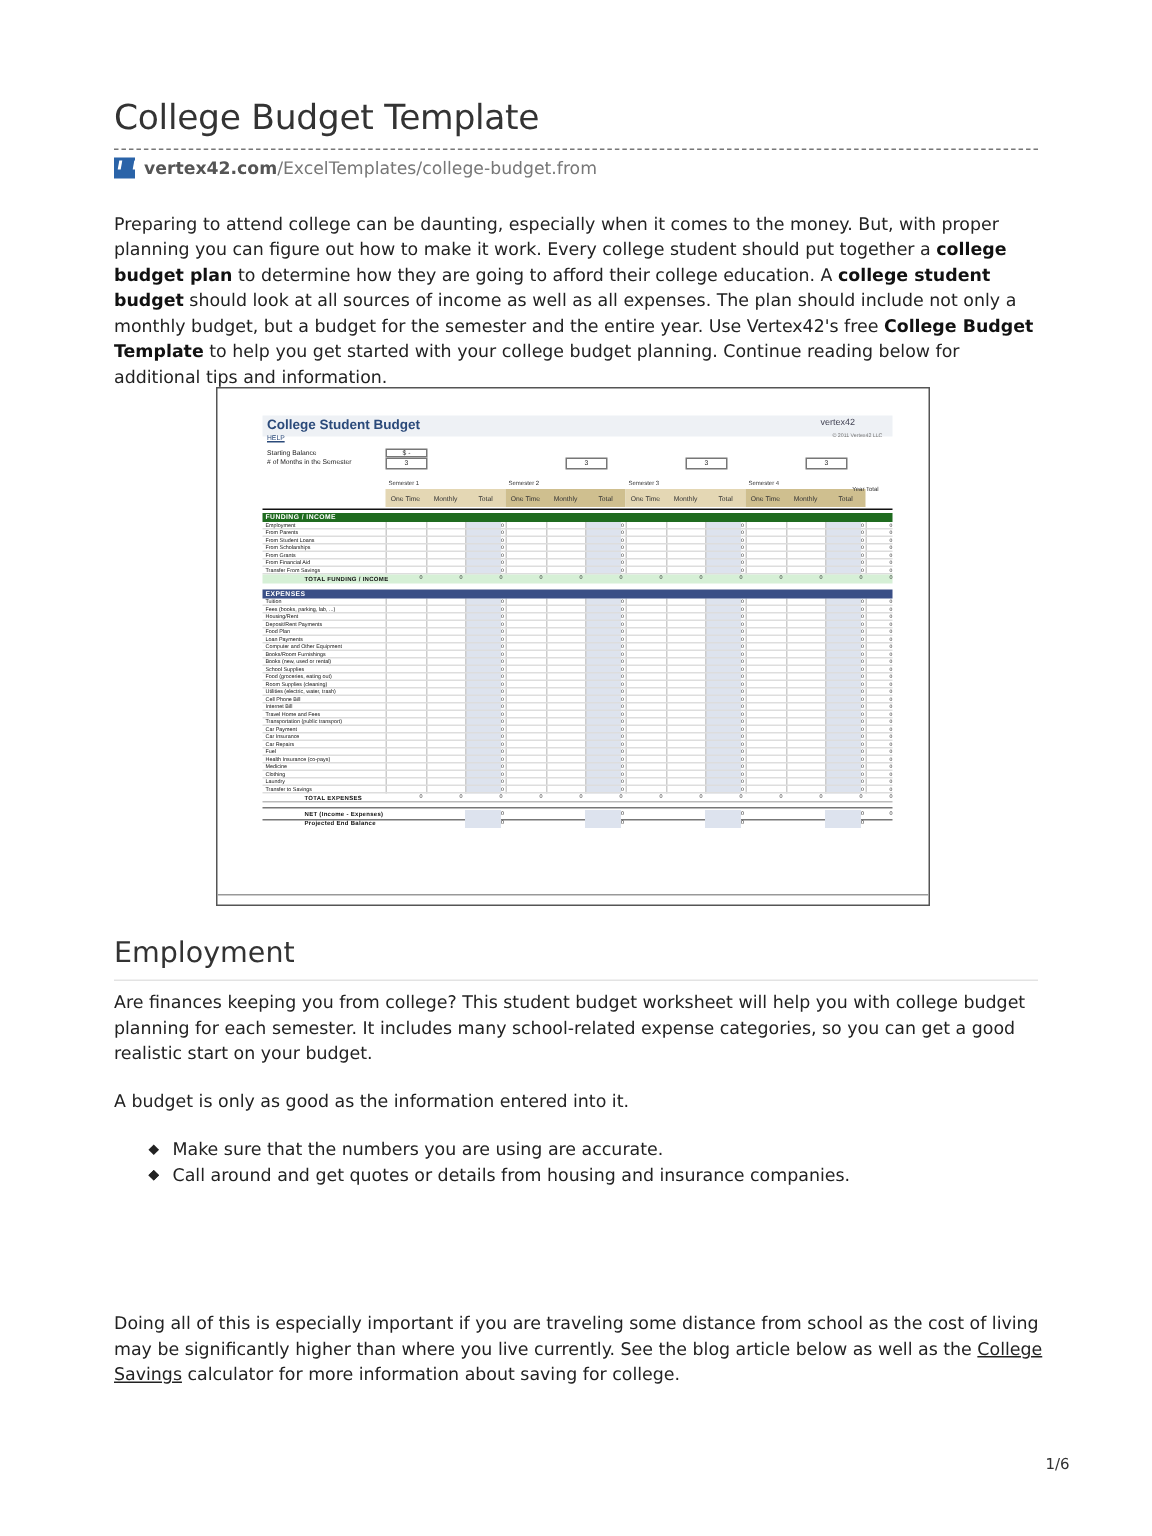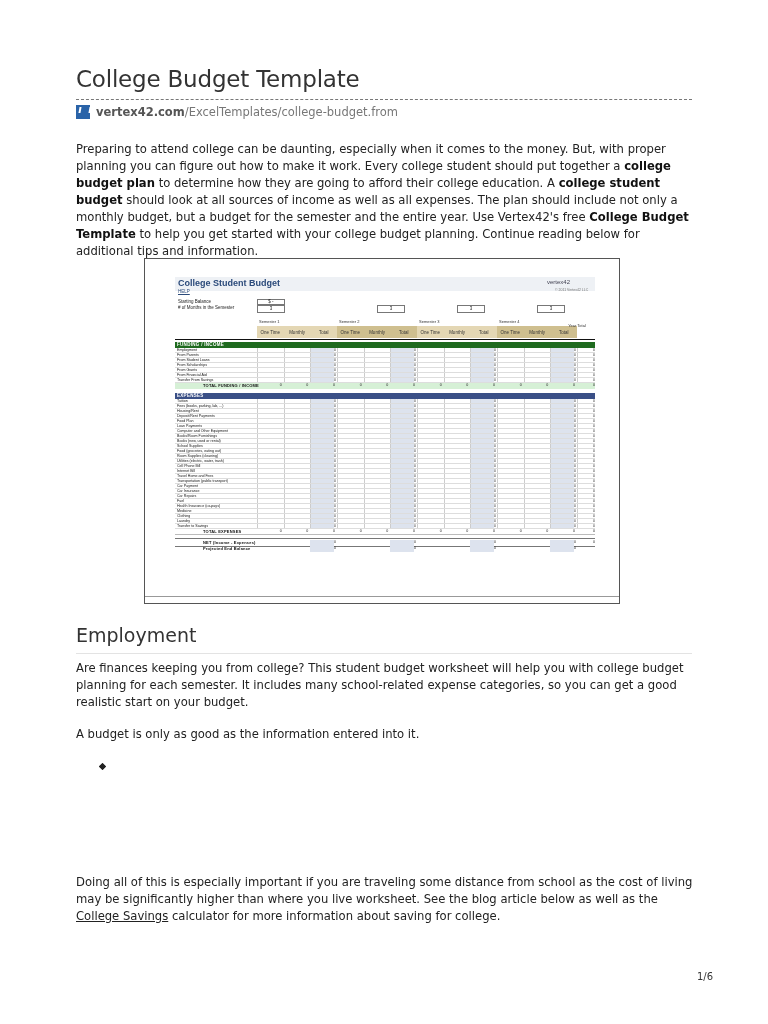--- a/index.html
+++ b/index.html
@@ -475,19 +475,20 @@
       <div class="shade" style="left:325.3333333333333px;top:281px;height:12px;z-index:0;"></div>
       <div class="shade" style="left:405.3333333333333px;top:281px;height:12px;z-index:0;"></div>
       <div class="rule" style="top:337px;left:0;width:476px;height:1px;background:#999;"></div>
     </div>
 
   <h2 class="h2">Employment</h2>
   <div class="h2rule"></div>
   <p class="para p2">Are finances keeping you from college? This student budget worksheet will help you with college budget planning for each semester. It includes many school-related expense categories, so you can get a good realistic start on your budget.</p>
   <p class="para p3">A budget is only as good as the information entered into it.</p>
   <ul class="bullets" id="bullets">
+      <li><span class="dot"></span><span>Make sure that the numbers you are using are accurate.</span></li>
       <li><span class="dot"></span></li>
-      <li><span class="dot"></span></li>
+      <li><span class="dot"></span><span>Call around and get quotes or details from housing and insurance companies.</span></li>
     </ul>
-  <p class="para p4"><span>Doing all of this is especially important if you are traveling some distance from school as the cost of living may be significantly higher than where you live worksheet. See the blog article below as well as the </span><a>College Savings</a><span> calculator for more information about saving for college.</span></p>
+  <p class="para p4"><span>Doing all of this is especially important if you are traveling some distance from school as the cost of living may be significantly higher than where you live currently. See the blog article below as well as the </span><a>College Savings</a><span> calculator for more information about saving for college.</span></p>
 </div>
 
 <div class="pagenum">1/6</div>
 
 </body></html>

